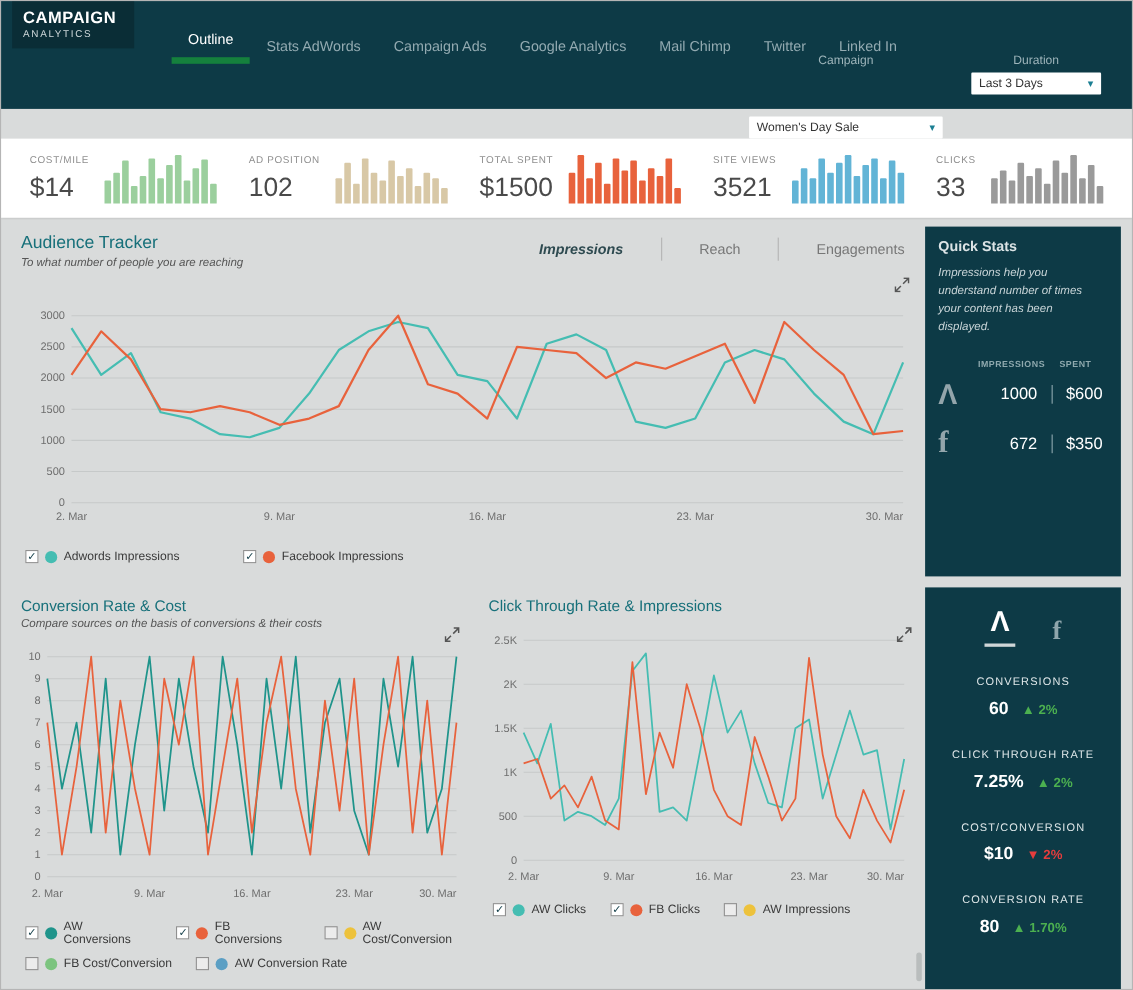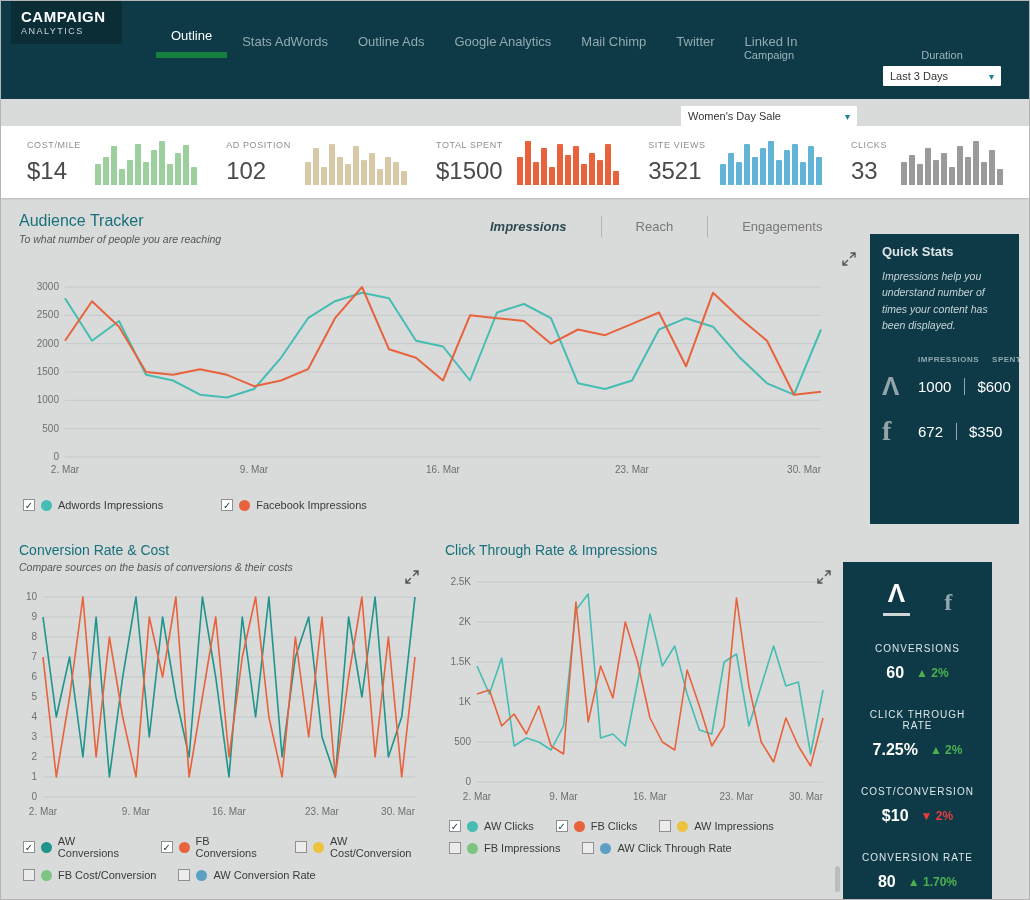--- a/index.html
+++ b/index.html
@@ -25,21 +25,21 @@
   .kpi-row { height:72px; background:#fff; display:flex; align-items:center; justify-content:space-between; padding:0 26px; box-shadow:0 1px 2px rgba(0,0,0,.15);margin-top:27px; }
   .kpi { display:flex; align-items:flex-end; gap:14px; }
   .kpi-label { font-size:9px; letter-spacing:.6px; color:#8f8f8f; }
   .kpi-value { font-size:24px; color:#4a4a4a; margin-top:7px; }
   .spark { display:flex; align-items:flex-end; gap:2px; height:46px; }
   .spark .bar { width:6px; border-radius:1px 1px 0 0; }
 
   
   .main-row { display:flex; margin-top:8px; height:318px; }
   .bottom-row { display:flex; margin-top:10px; height:386px; }
-  .panel { width:149px; margin-right:10px; background:#0d3a46; color:#fff;margin-top:28px; }
+  .panel { width:178px; margin-right:10px; background:#0d3a46; color:#fff; }
 
   
   .aud { flex:1; position:relative; padding:6px 0 0 18px; }
   .sec-title { font-size:16px; color:#17707a; font-weight:500; }
   .sec-sub { font-size:10.5px; font-style:italic; color:#555; margin-top:3px; }
   .atabs { position:absolute; left:455px; top:10px; display:flex; align-items:center; }
   .atab { font-size:13px; color:#777; padding:3px 34px; cursor:pointer; }
   .atab + .atab { border-left:1px solid #b3b3b3; }
   .atab.active { color:#2e4a50; font-weight:bold; font-style:italic; }
   .expand { position:absolute; cursor:pointer; }
@@ -97,21 +97,21 @@
 <div class="app">
 
   <header class="hdr">
     <div class="logo">
       <div class="logo-t">CAMPAIGN</div>
       <div class="logo-s">ANALYTICS</div>
     </div>
     <nav class="nav" id="main-nav">
         <div class="tab active">Outline</div>
         <div class="tab">Stats AdWords</div>
-        <div class="tab">Outline Ads</div>
+        <div class="tab">Campaign Ads</div>
         <div class="tab">Google Analytics</div>
         <div class="tab">Mail Chimp</div>
         <div class="tab">Twitter</div>
         <div class="tab">Linked In</div>
       </nav>
     <div class="sels">
       <div class="selg">
         <label>Campaign</label>
         <div class="select sel-campaign">
           <span>Women's Day Sale</span>
@@ -424,32 +424,20 @@
               <span class="cb checked">✓</span>
               <span class="dot" style="background: rgb(232, 98, 60);"></span>
               <span class="ll">FB Clicks</span>
             </div>
             <div class="legend-item">
               <span class="cb"></span>
               <span class="dot" style="background: rgb(237, 194, 60);"></span>
               <span class="ll">AW Impressions</span>
             </div>
           </div>
-          <div class="legend-row">
-            <div class="legend-item">
-              <span class="cb"></span>
-              <span class="dot" style="background: rgb(124, 196, 127);"></span>
-              <span class="ll">FB Impressions</span>
-            </div>
-            <div class="legend-item">
-              <span class="cb"></span>
-              <span class="dot" style="background: rgb(91, 159, 196);"></span>
-              <span class="ll">AW Click Through Rate</span>
-            </div>
-          </div>
         </div>
       <span class="legend-scrollbar"></span>
     </div>
     <aside class="panel perf">
       <div class="perf-icons">
         <span class="pi-a">Λ</span>
         <span class="pi-f">f</span>
       </div>
       <div id="perf-stats">
           <div class="pstat">

